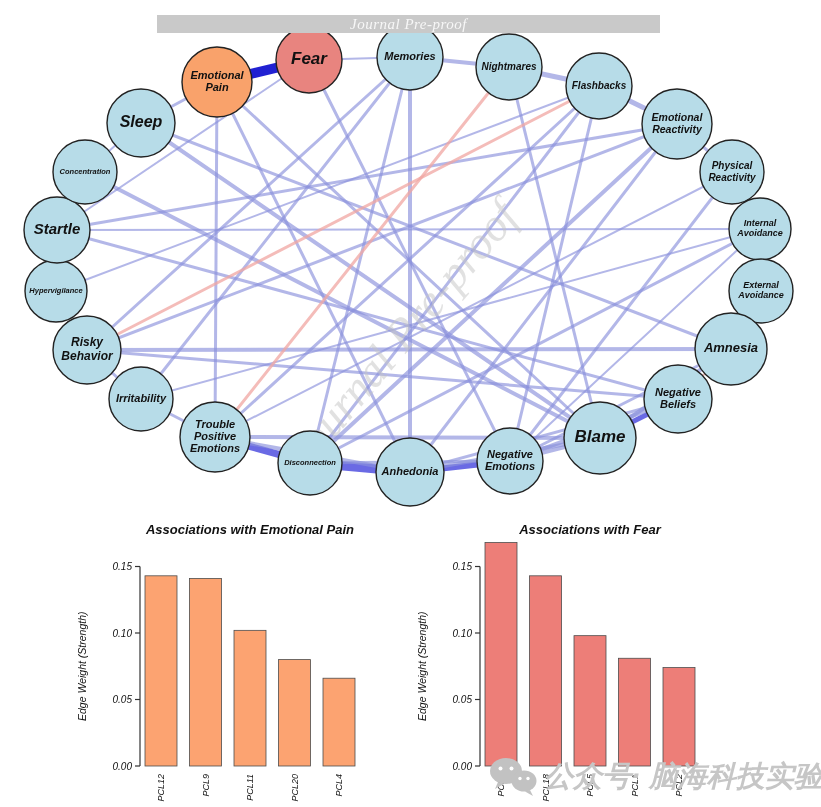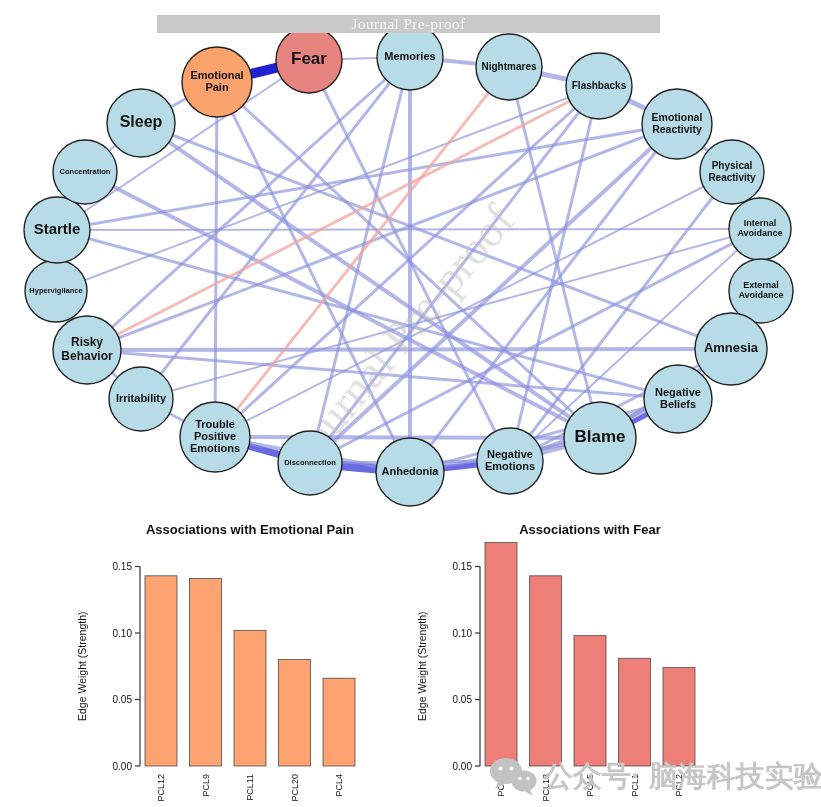--- a/index.html
+++ b/index.html
@@ -1,17 +1,17 @@
 <!DOCTYPE html>
 <html><head>
 <meta charset="utf-8">
 <style>
   html,body{margin:0;padding:0;background:#ffffff;}
   .page{position:relative;width:821px;height:807px;background:#ffffff;overflow:hidden;
-        font-family:"Liberation Sans",sans-serif;}
+        font-family:"Liberation Sans",sans-serif;font-style:italic;}
   .banner{position:absolute;left:157px;top:15px;width:503px;height:18px;background:#c9c9c9;
           z-index:6;text-align:center;line-height:18px;font-family:"Liberation Serif",serif;
           font-size:15px;color:#f7f7f7;letter-spacing:.5px;}
   #network{position:absolute;left:0;top:0;z-index:2;}
   .chart{position:absolute;top:518px;z-index:2;}
   #chart0{left:58px;}
   #chart1{left:398px;}
   .footer{position:absolute;left:488px;top:756px;z-index:8;display:flex;align-items:center;gap:6px;}
   .footer-text{font-size:29px;color:#c6c6c6;font-weight:bold;white-space:nowrap;}
 </style>

